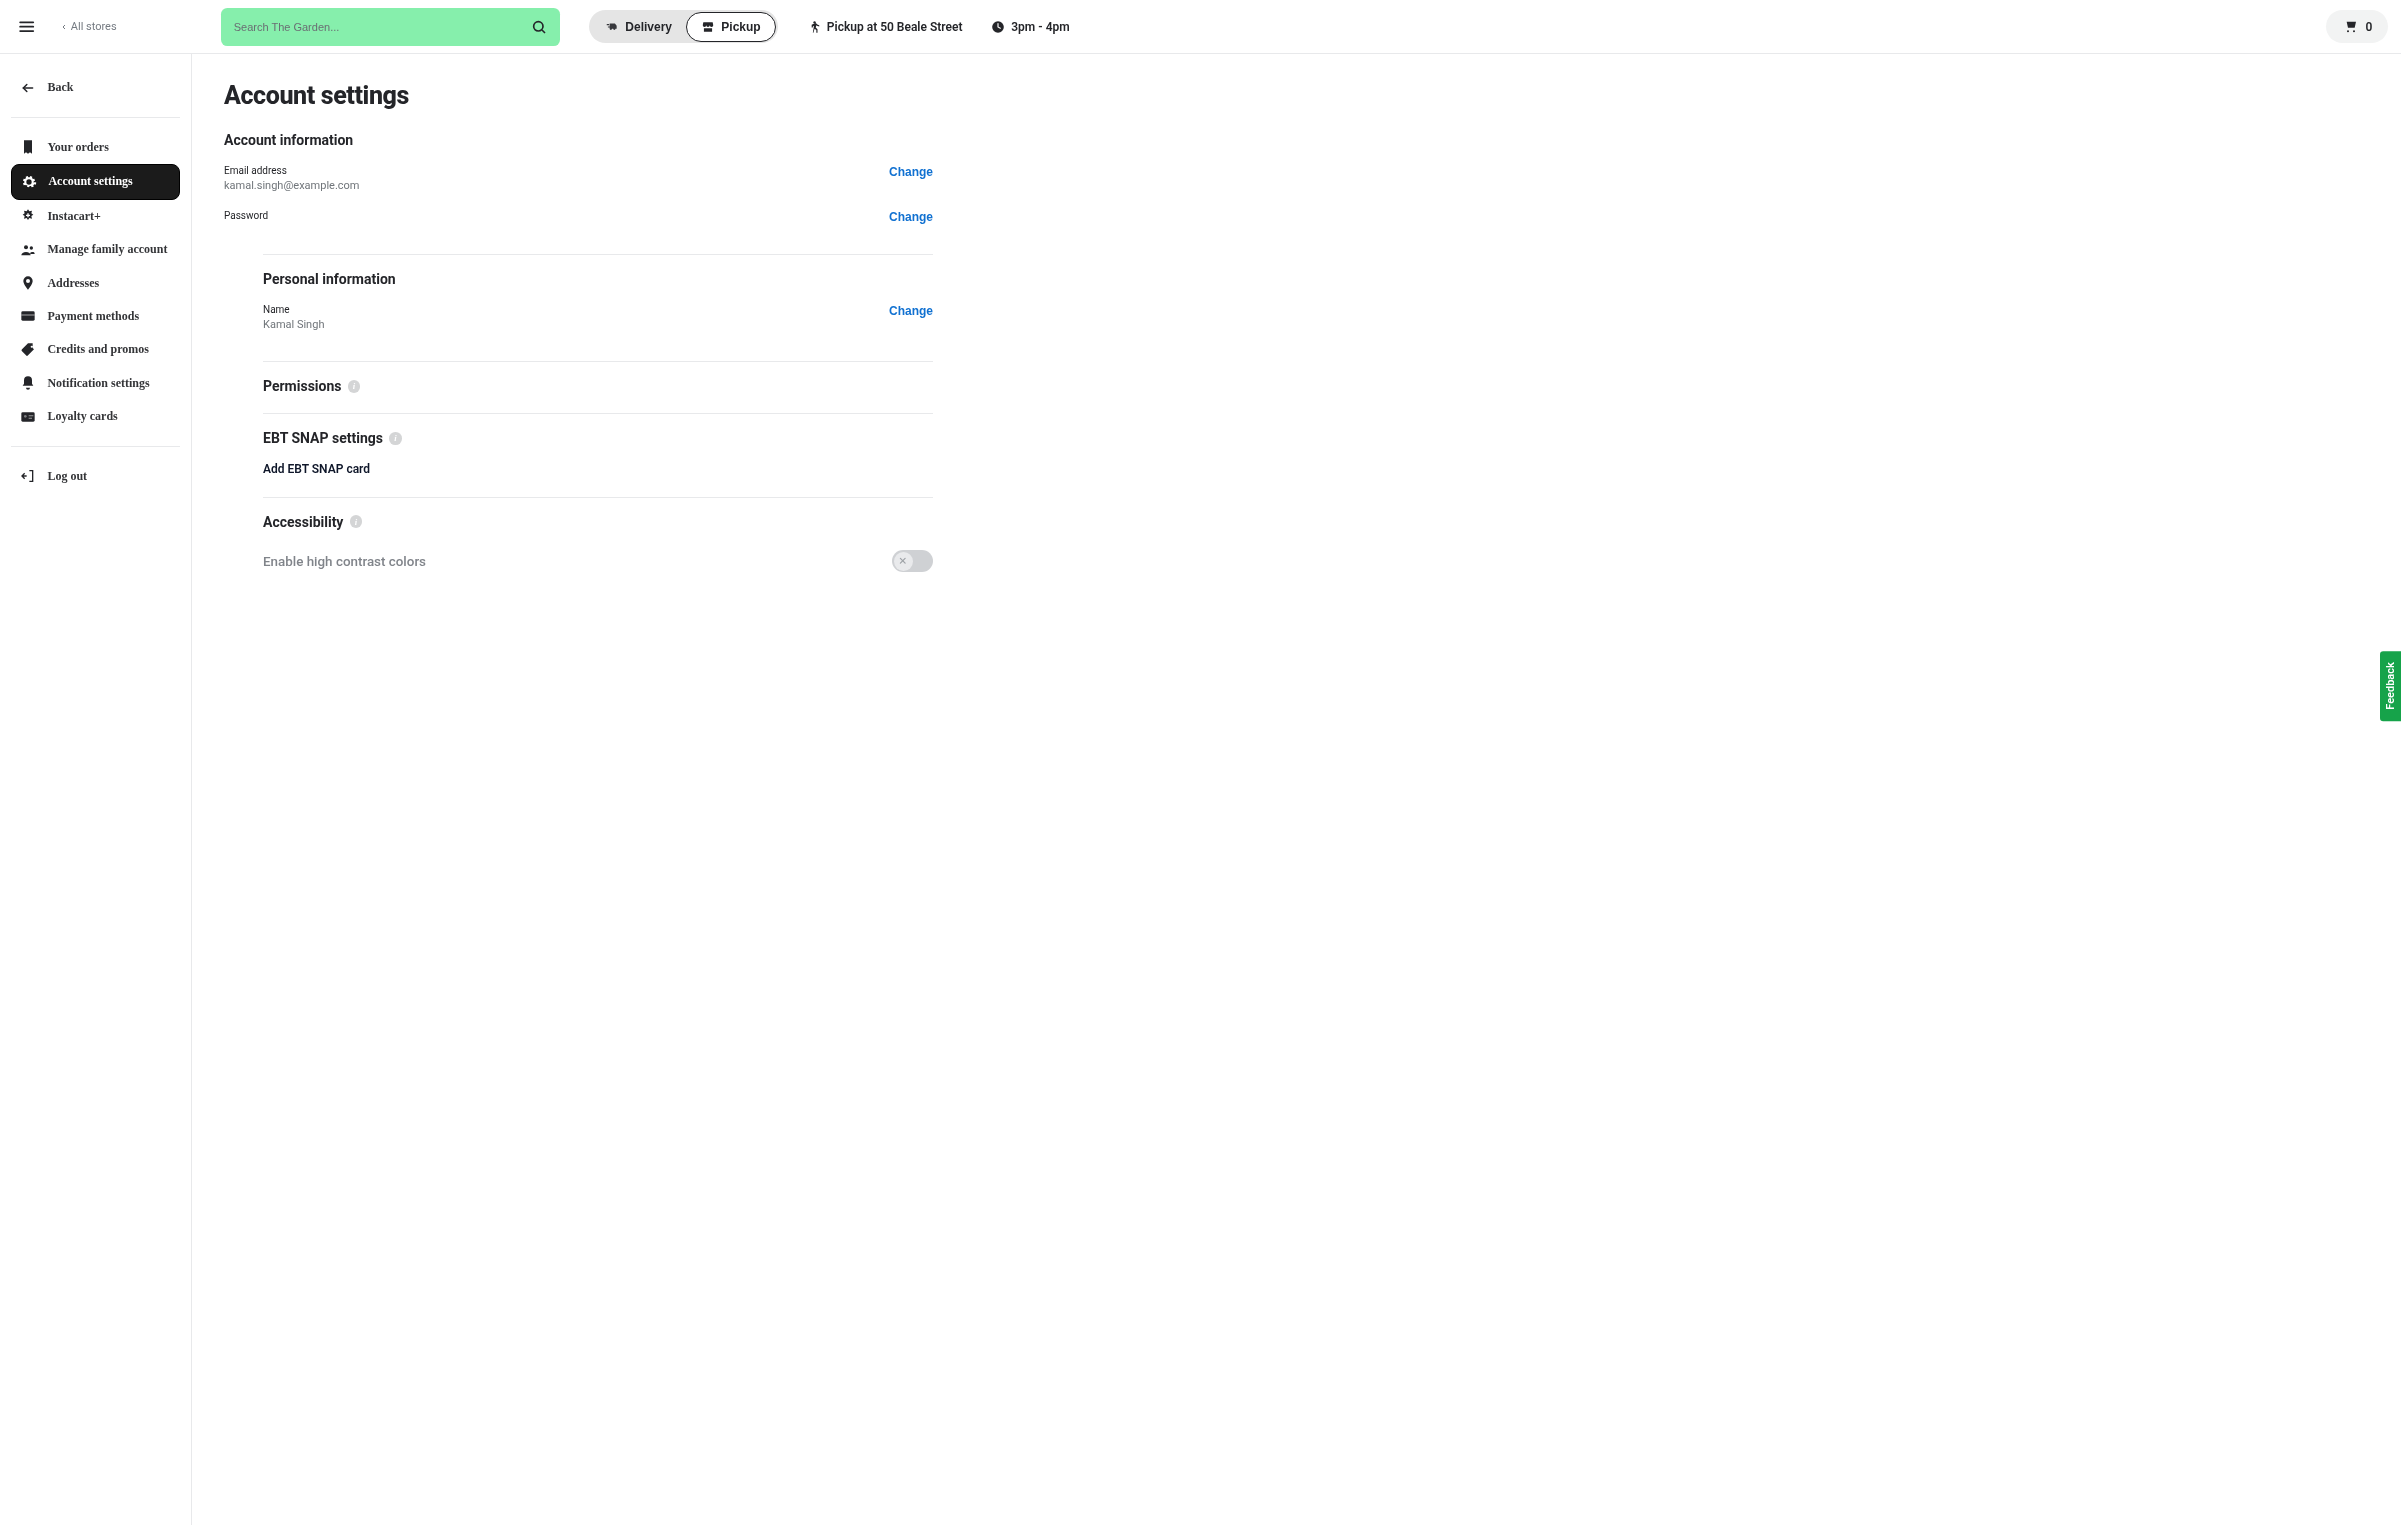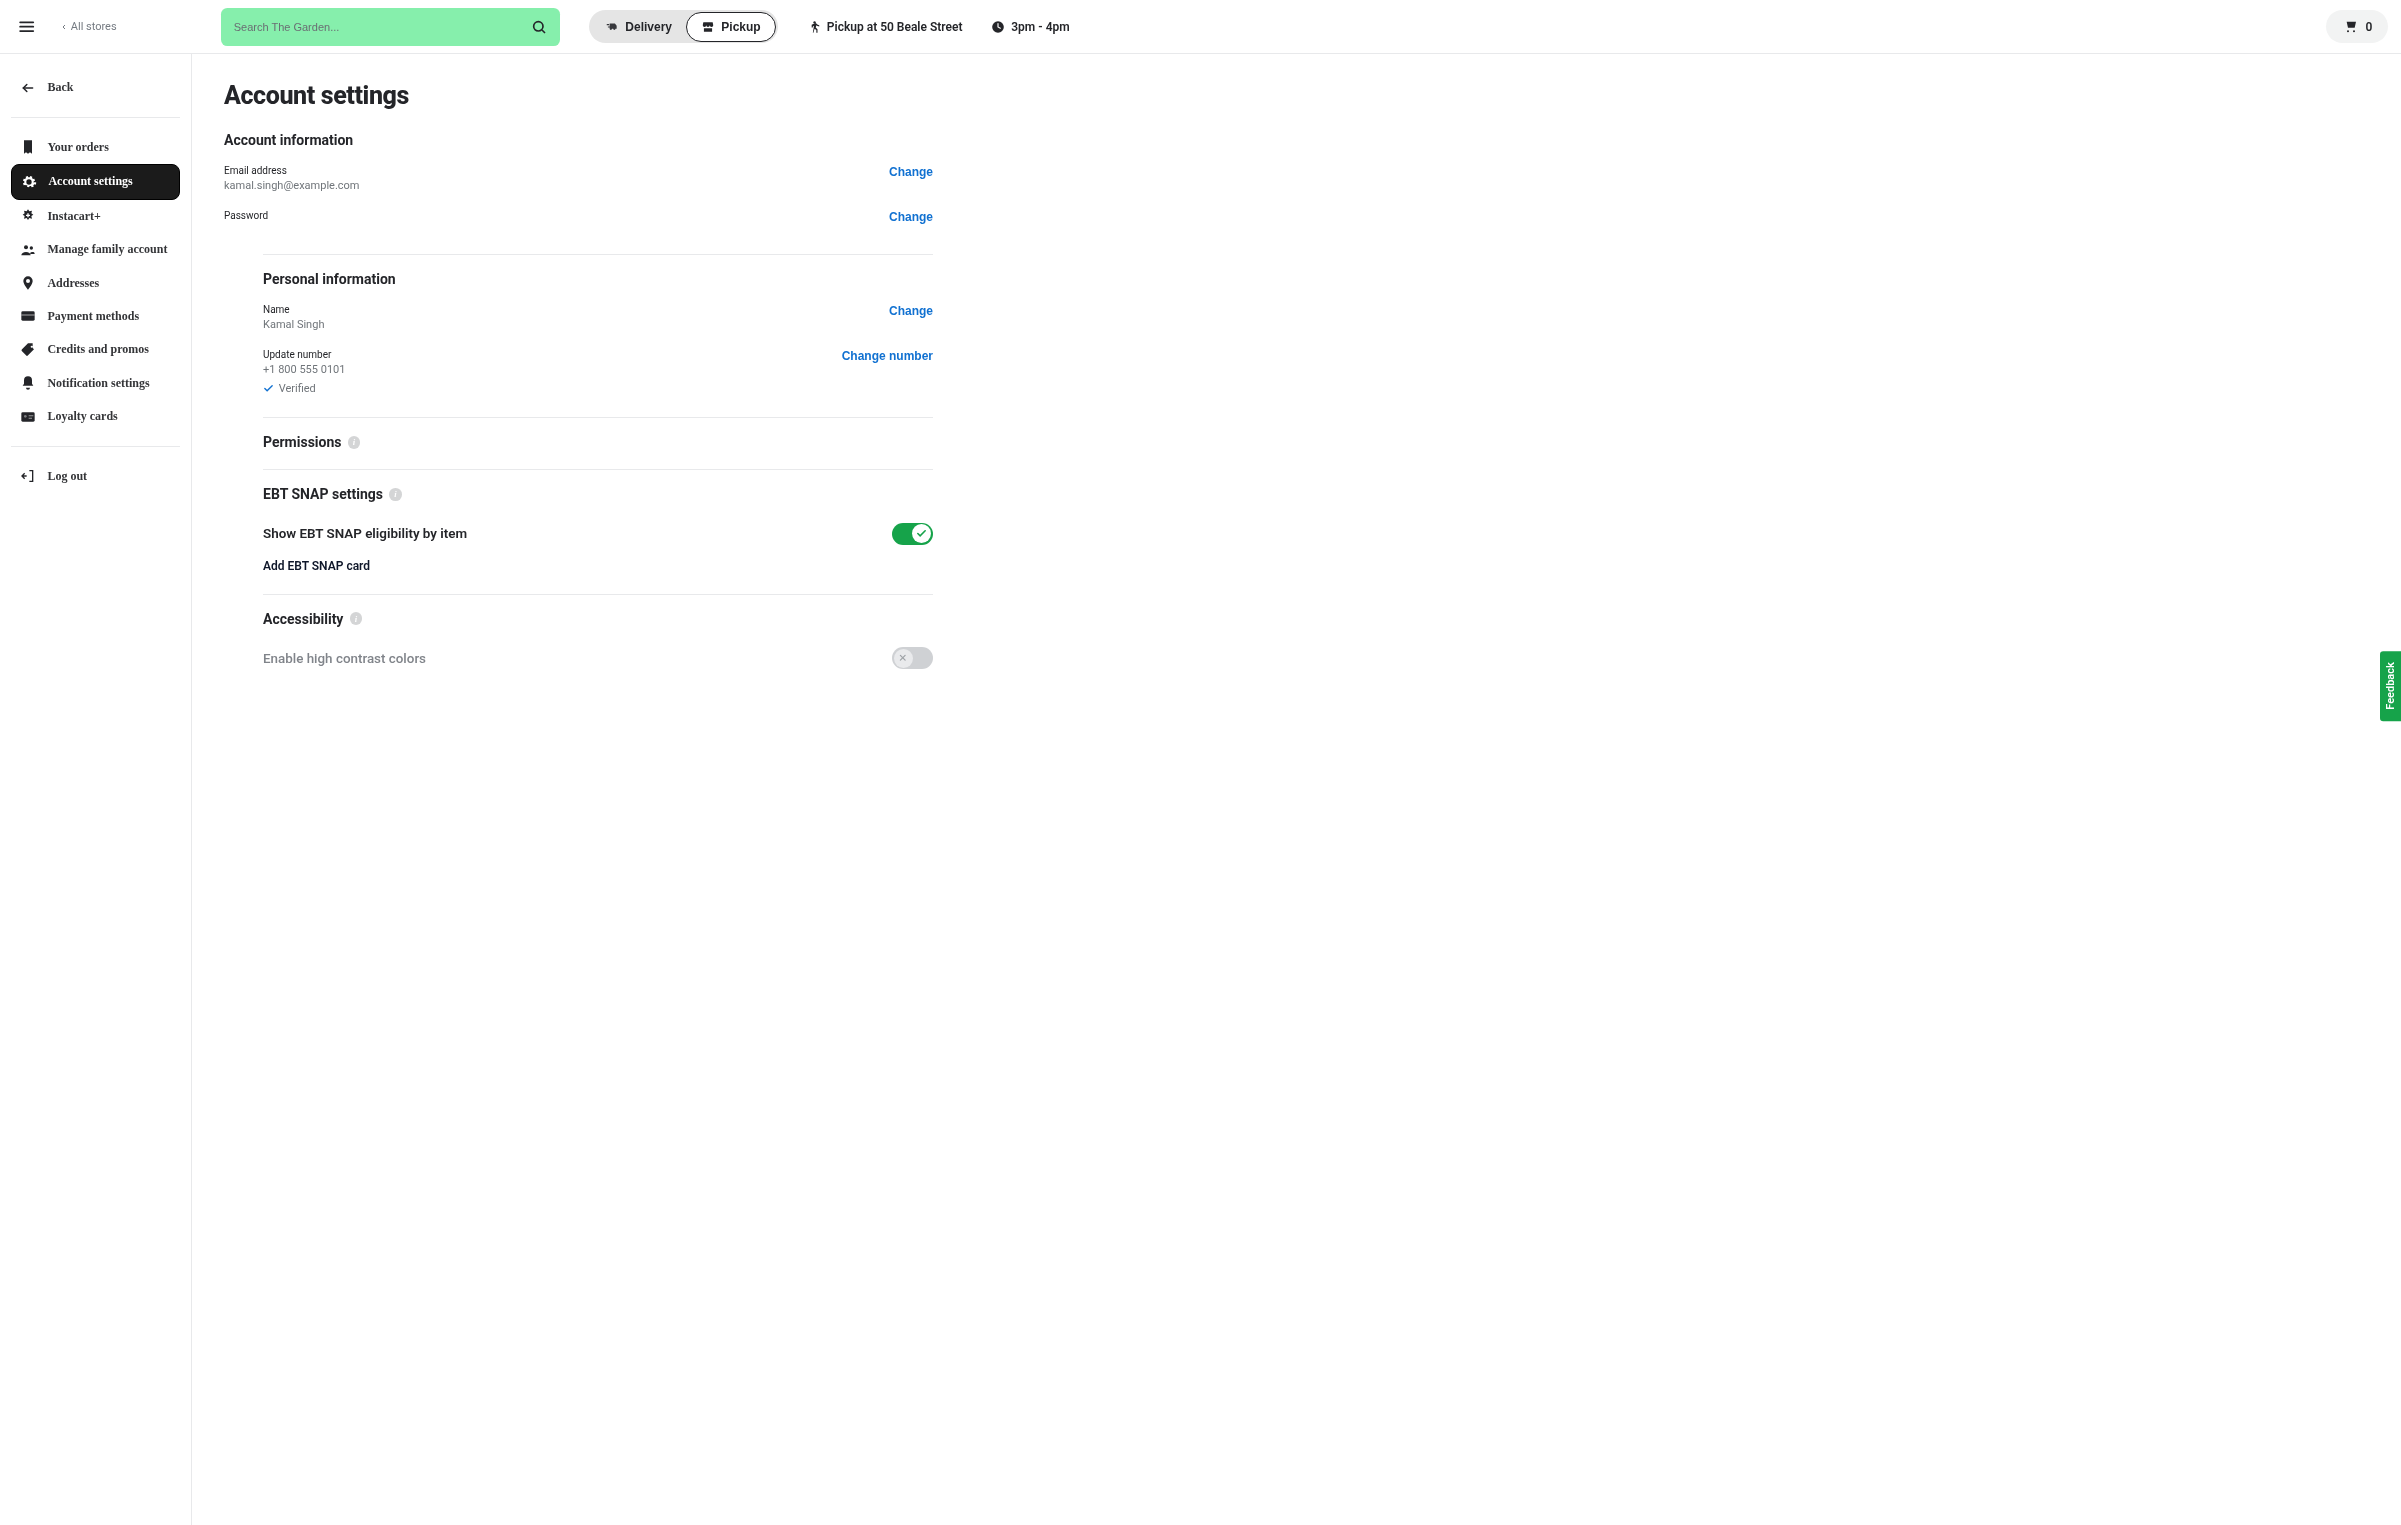--- a/index.html
+++ b/index.html
@@ -479,57 +479,34 @@
 
     <div class="section">
       <h2>Personal information</h2>
       <div class="row">
         <div>
           <div class="row-label">Name</div>
           <div class="row-value">Kamal Singh</div>
         </div>
         <button class="link-btn">Change</button>
       </div>
-      <div class="row" style="padding-bottom:3.2px;">
-        <div>
-          <div class="row-label">Update number</div>
-          <div class="row-value">+1 800 555 0101</div>
-          <div class="verified">
-            <svg width="11" height="11" viewBox="0 0 24 24" fill="none" stroke="currentColor" stroke-width="3" stroke-linecap="round">
-                <polyline points="20 6 9 17 4 12"></polyline>
-              </svg>
-            <span>Verified</span>
-          </div>
-        </div>
-        <button class="link-btn">Change number</button>
-      </div>
     </div>
 
     <div class="section">
       <h2>
         <span>Permissions</span>
         <span class="info-icon">i</span>
       </h2>
     </div>
 
     <div class="section">
       <h2>
         <span>EBT SNAP settings</span>
         <span class="info-icon">i</span>
       </h2>
-      <div class="toggle-row">
-        <span class="tlabel">Show EBT SNAP eligibility by item</span>
-        <div class="toggle on">
-          <div class="knob">
-            <svg width="11" height="11" viewBox="0 0 24 24" fill="none" stroke="currentColor" stroke-width="3.5" stroke-linecap="round">
-                <polyline points="20 6 9 17 4 12"></polyline>
-              </svg>
-          </div>
-        </div>
-      </div>
       <span class="add-link">Add EBT SNAP card</span>
     </div>
 
     <div class="section">
       <h2>
         <span>Accessibility</span>
         <span class="info-icon">i</span>
       </h2>
       <div class="toggle-row muted">
         <span class="tlabel">Enable high contrast colors</span>

